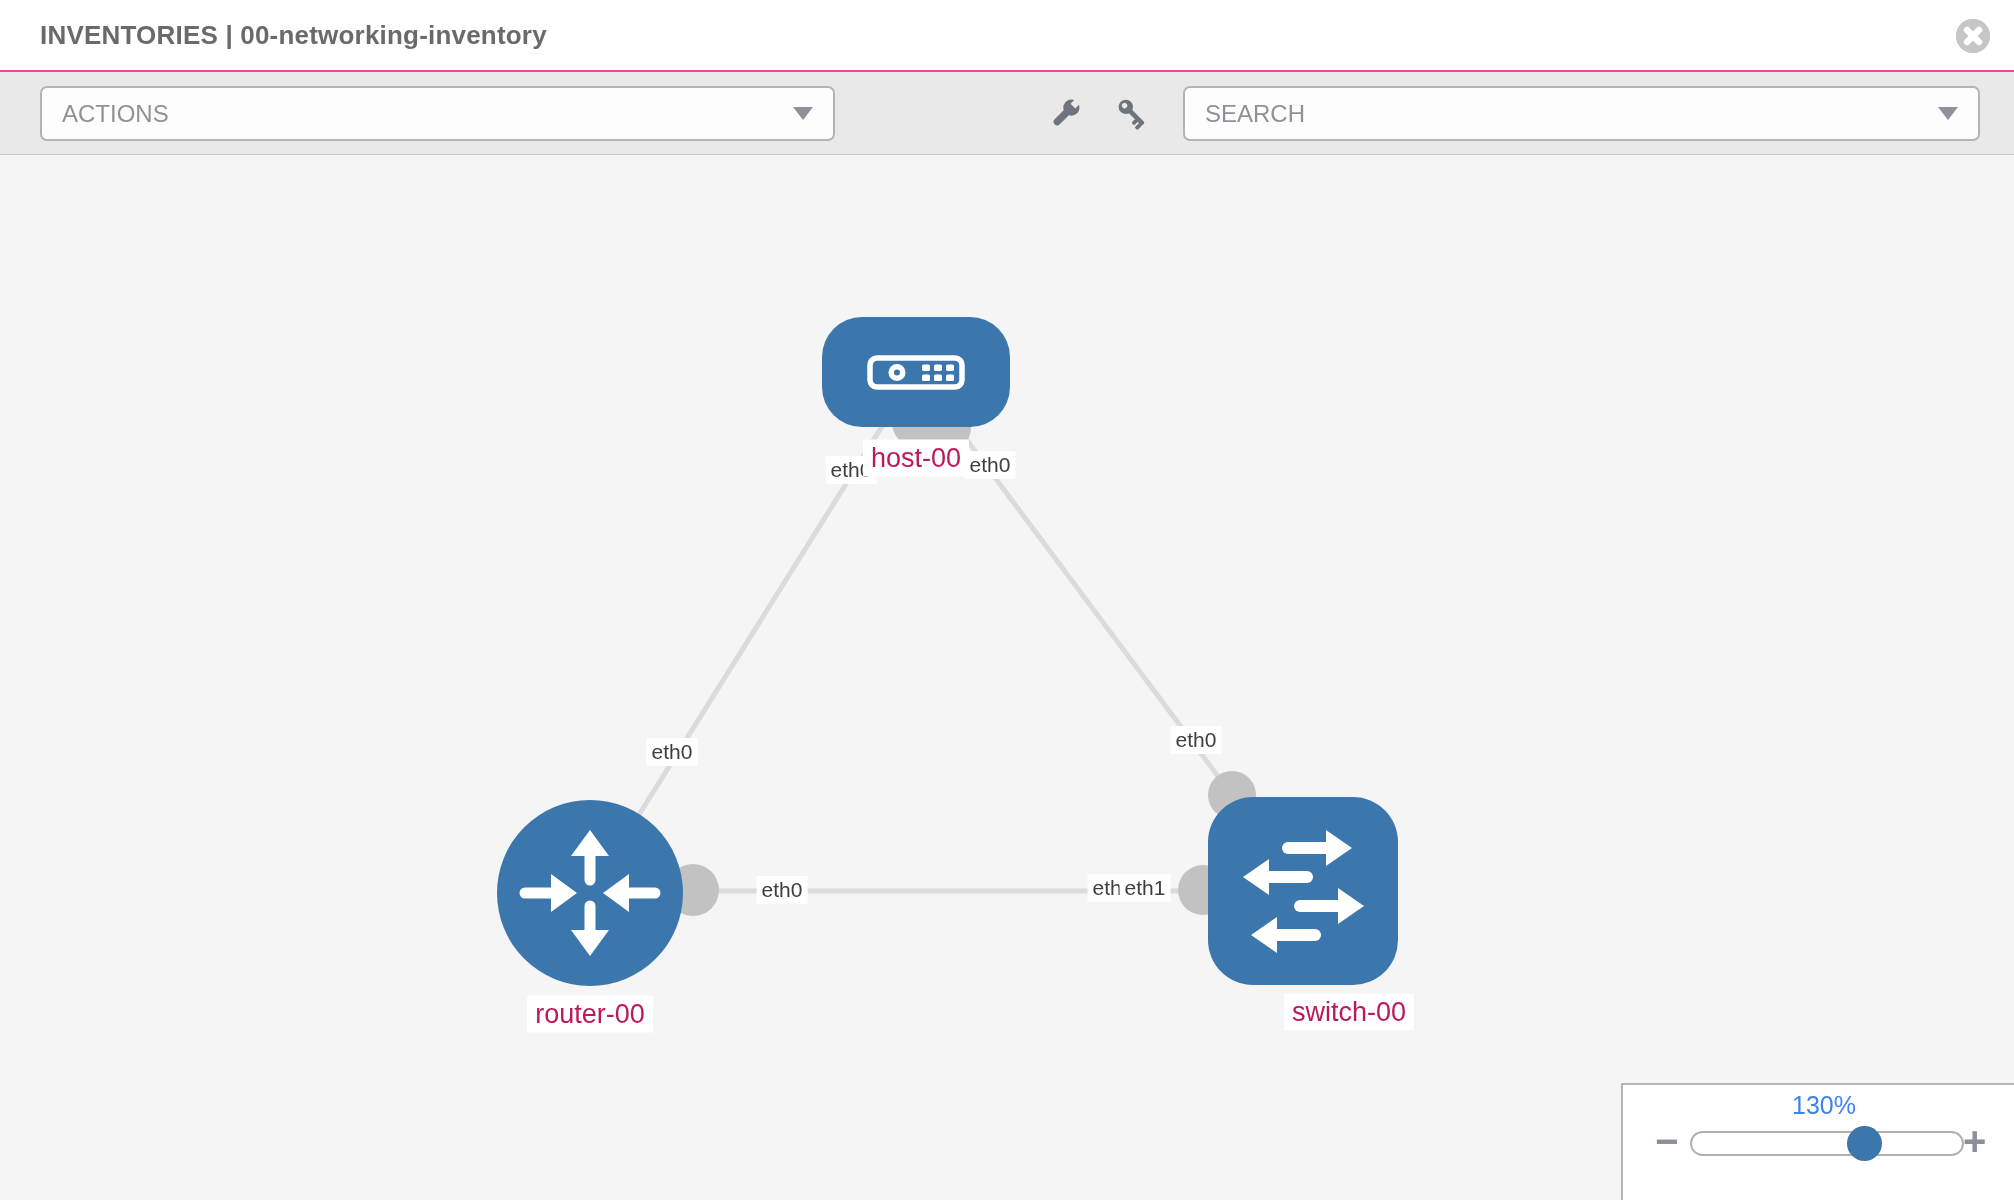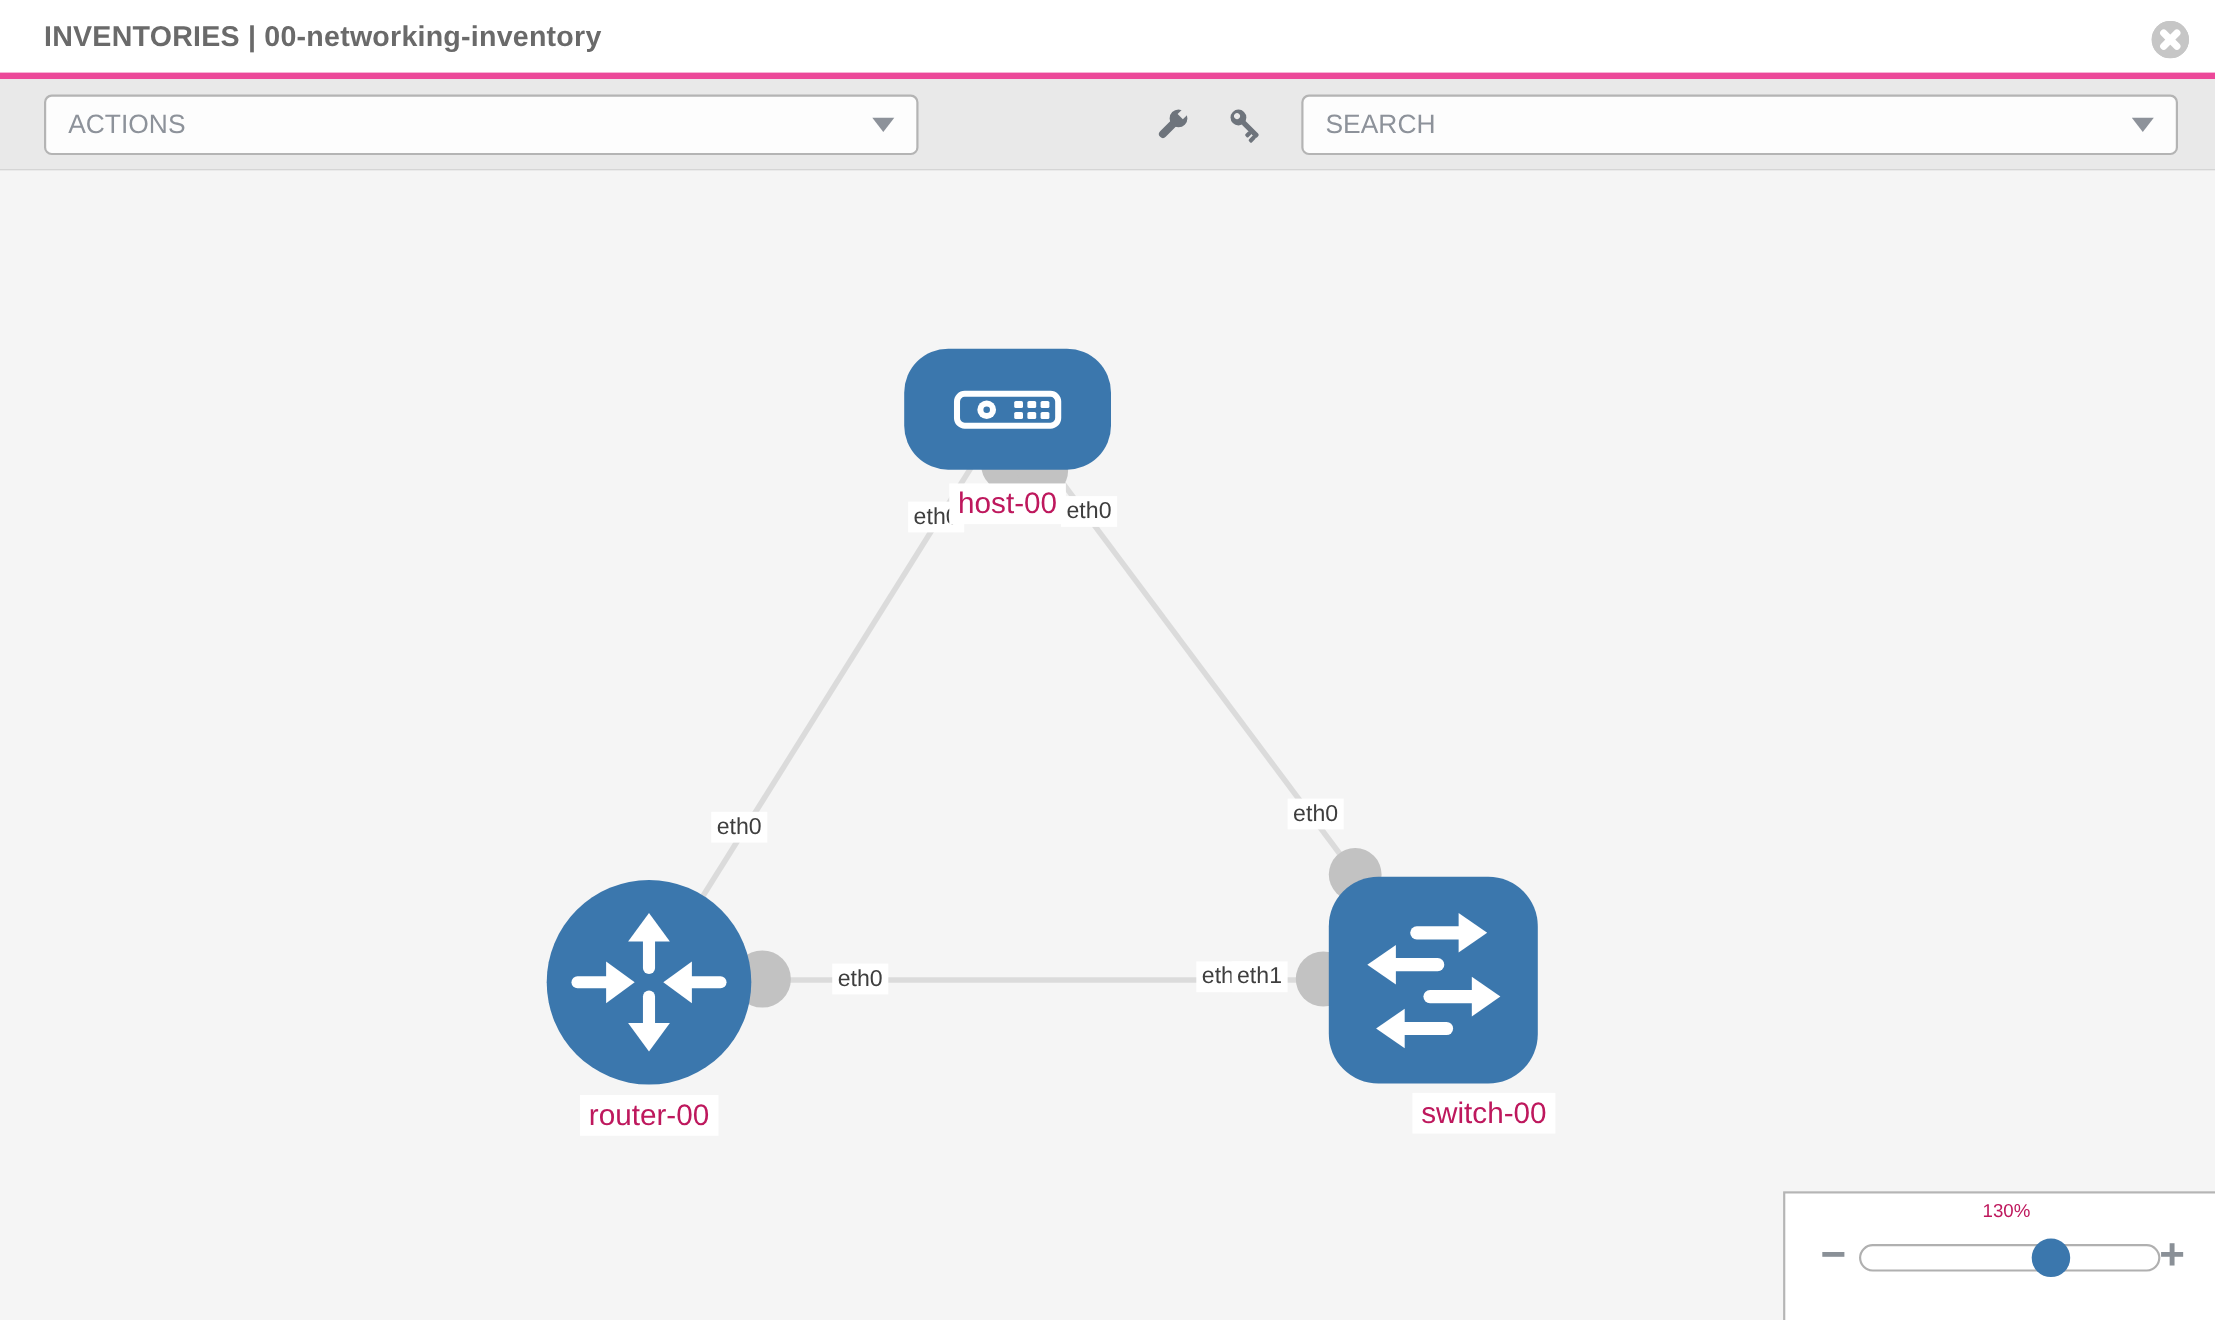--- a/index.html
+++ b/index.html
@@ -1,21 +1,21 @@
 <!DOCTYPE html>
 <html><head>
 <meta charset="utf-8">
 <style>
   * { margin:0; padding:0; box-sizing:border-box; }
   html,body { width:2014px; height:1200px; overflow:hidden;
     font-family:"Liberation Sans", sans-serif; background:#fff; }
 
   
   .header { position:relative; height:72px; background:#ffffff;
-    border-bottom:6px solid #ec4899; }
+    border-bottom:2px solid #ec4899; }
   .header-title { position:absolute; left:40px; top:50%; transform:translateY(-50%);
     font-size:26px; font-weight:bold; color:#6a6a6a; letter-spacing:.2px; }
   .close-btn { position:absolute; right:24px; top:19px; width:34px; height:34px;
     border-radius:50%; background:#c6c6c6; cursor:pointer;
     display:flex; align-items:center; justify-content:center; }
 
   
   .toolbar { position:relative; height:83px; background:#e9e9e9;
     border-bottom:1px solid #c9c9c9; }
   .select-box { position:absolute; top:14px; height:55px; background:#fdfdfd;
@@ -40,21 +40,21 @@
     white-space:nowrap; z-index:6; }
   .iface-label { position:absolute; transform:translate(-50%,-50%);
     background:#ffffff; color:#3e3e3e; font-size:21px; padding:2px 5px;
     white-space:nowrap; z-index:4; }
   .iface-over { z-index:5; }
 
   
   .zoom-panel { position:absolute; left:1621px; top:928px; width:420px; height:140px;
     background:#ffffff; border:2px solid #b5b5b5; z-index:10; }
   .zoom-value { position:absolute; left:201px; top:6px; transform:translateX(-50%);
-    font-size:17px; color:#be185d; }
+    font-size:25px; color:#3b82f6; }
   .zoom-minus, .zoom-plus { position:absolute; top:36px; font-size:40px; font-weight:bold;
     color:#8a9097; cursor:pointer; line-height:40px; }
   .zoom-minus { left:32px; }
   .zoom-plus  { left:340px; }
   .zoom-track { position:absolute; left:67px; top:46px; width:274px; height:25px;
     background:#ffffff; border:2px solid #b0b0b0; border-radius:13px; cursor:pointer; }
   .zoom-knob { position:absolute; left:224px; top:41px; width:35px; height:35px;
     border-radius:50%; background:#3b77ad; cursor:pointer; }
 </style>
 </head>

